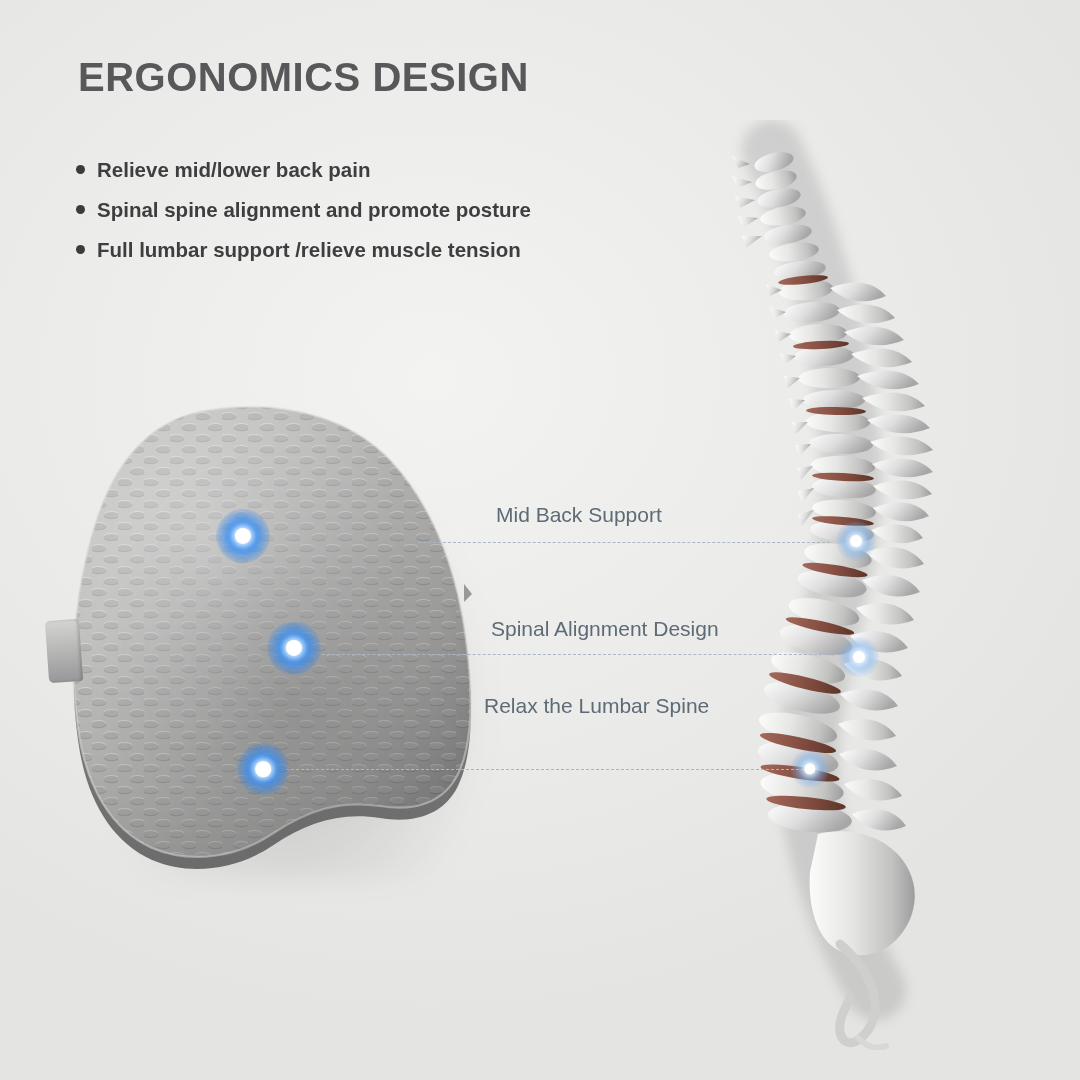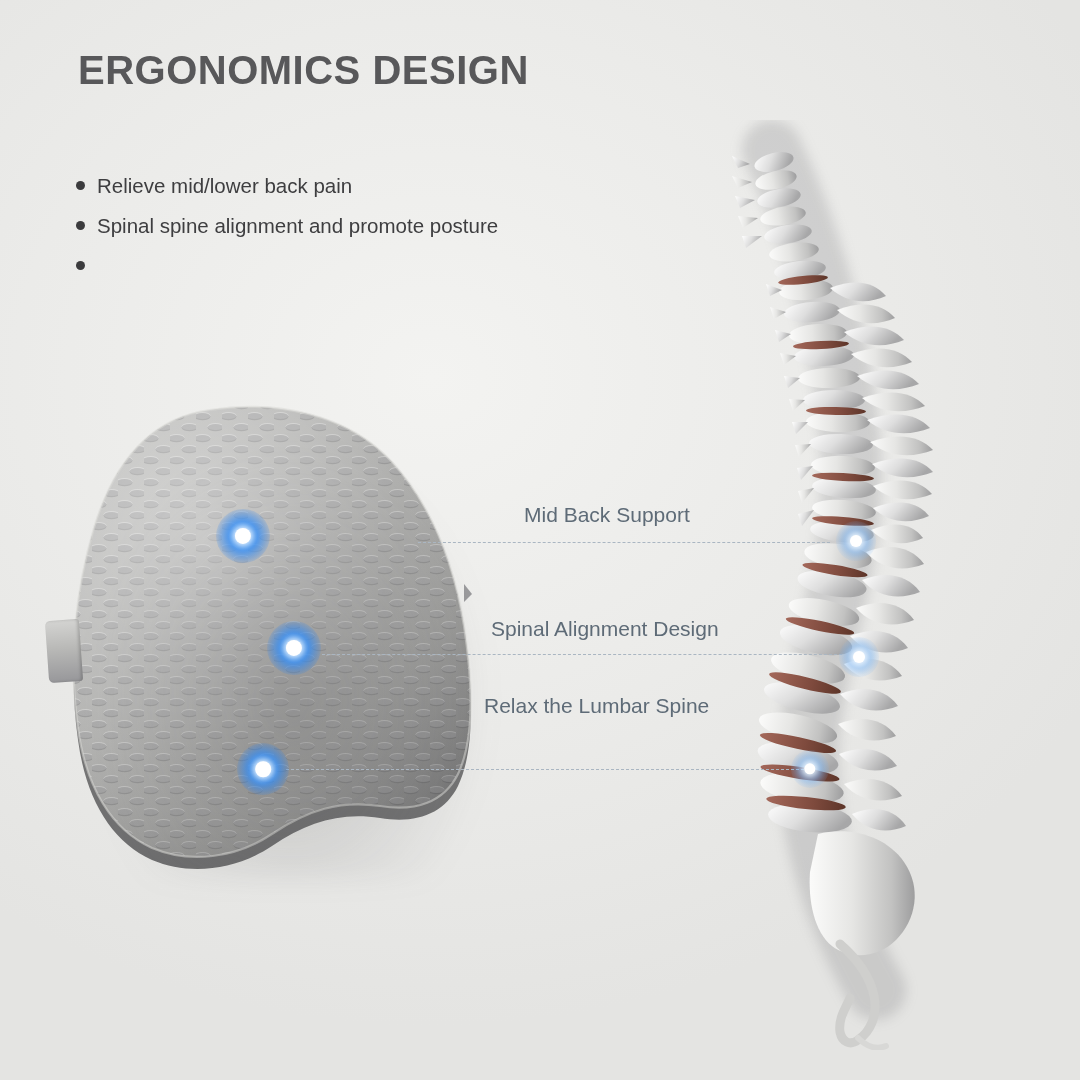--- a/index.html
+++ b/index.html
@@ -21,34 +21,35 @@
     inset: 0;
     background:
       radial-gradient(ellipse 70% 60% at 40% 35%, #f3f3f1 0%, #ebebe9 55%, #e4e4e2 100%);
     pointer-events: none;
   }
 
   
   .headline {
     position: absolute;
     left: 78px;
-    top: 48px;
+    top: 55px;
     font-size: 40px;
     font-weight: bold;
     letter-spacing: 0.5px;
     color: #58585a;
     font-family: "Liberation Sans", sans-serif;
   }
 
   
   .bullets {
     position: absolute;
     left: 76px;
-    top: 172px;
+    top: 156px;
     width: 600px;
+    font-weight: bold;
   }
   .bullet-row {
     display: flex;
     align-items: flex-start;
     margin-bottom: 13px;
   }
   .bullet-dot {
     width: 9px;
     height: 9px;
     border-radius: 50%;
@@ -150,20 +151,21 @@
   <div class="bullet-row">
     <div class="bullet-dot"></div>
     <div class="bullet-text">Relieve mid/lower back pain</div>
   </div>
   <div class="bullet-row">
     <div class="bullet-dot"></div>
     <div class="bullet-text">Spinal spine alignment and promote posture</div>
   </div>
   <div class="bullet-row">
     <div class="bullet-dot"></div>
+    <div class="bullet-text">Full lumbar support /relieve muscle tension</div>
   </div>
 </div>
 
 <div class="cushion-wrap">
   <div class="cushion-shadow"></div>
   <div class="cushion-strap"></div>
 
   <svg width="480" height="510" viewBox="0 0 480 510">
     <defs>
 
@@ -357,21 +359,21 @@
         <path d="M 128,714 C 160,706 196,716 214,742 C 232,768 226,800 206,820
                  C 188,838 160,840 142,826 C 124,812 118,780 120,752 Z" fill="url(#boneGrad)"></path>
         <path d="M 150,824 C 166,838 180,856 184,876 C 188,896 180,912 168,920
                  C 160,926 152,922 150,912 C 148,898 156,888 160,878" fill="none" stroke="#cfcfcd" stroke-width="9" stroke-linecap="round"></path>
         <path d="M 168,918 C 176,926 186,930 196,926" fill="none" stroke="#d8d8d6" stroke-width="6" stroke-linecap="round"></path>
       </g>
     </g>
   </svg>
 </div>
 
-<div class="callout-label" style="left:524px; top:503px;">Mid Back Support</div>
+<div class="callout-label" style="left:496px; top:503px;">Mid Back Support</div>
 <div class="dashline" style="left:418px; top:542px; width:412px;"></div>
 
 <div class="hotspot" style="left:243px; top:536px; width:54px; height:54px;">
   <div class="glow"></div>
   <div class="core"></div>
 </div>
 <div class="hotspot soft" style="left:856px; top:541px; width:40px; height:40px;">
   <div class="glow"></div>
   <div class="core"></div>
 </div>

